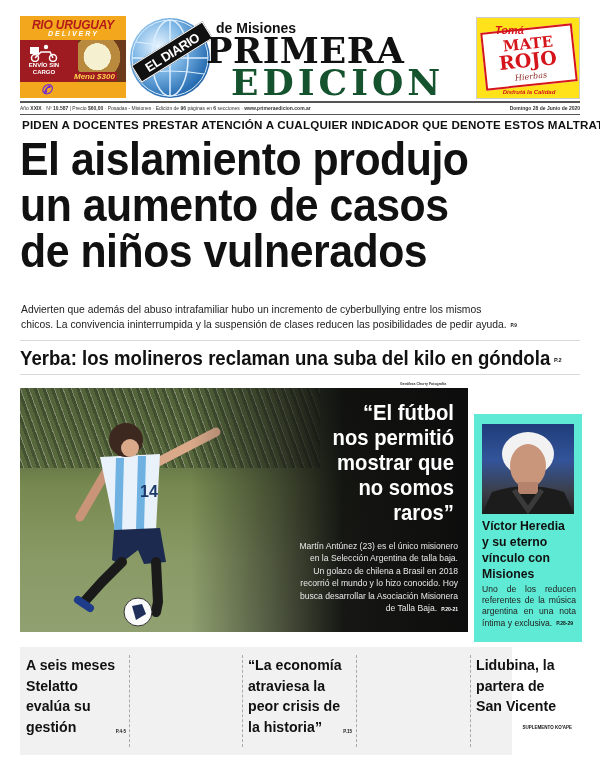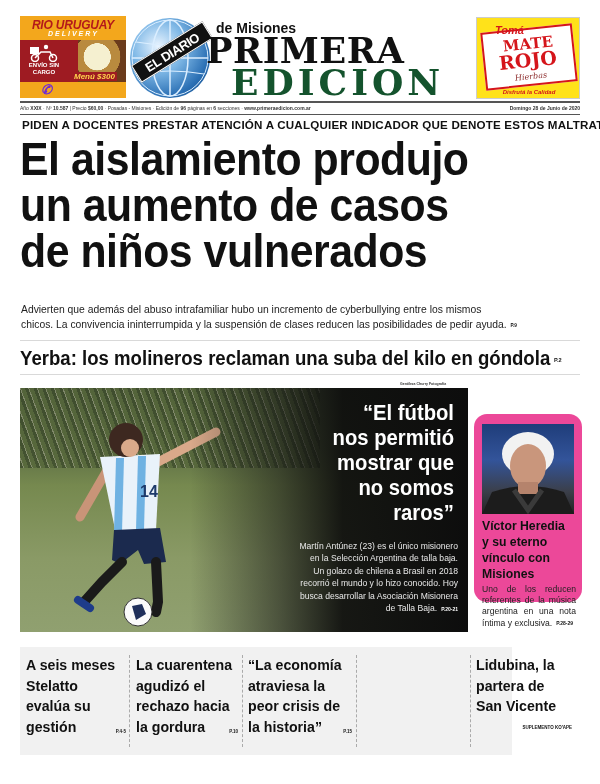--- a/index.html
+++ b/index.html
@@ -82,21 +82,21 @@
   .photo .bush { position: absolute; left: 0; top: 0; width: 300px; height: 80px;
     background: repeating-linear-gradient(70deg, #3c4a2b 0 3px, #8c9276 3px 4px, #55663a 4px 8px); opacity: 0.8; }
   .photo .player { position: absolute; left: 18px; top: 14px; width: 200px; height: 225px; }
   .quote { position: absolute; right: 14px; top: 12px; width: 200px; text-align: right;
     font: 900 22px/25px "Liberation Sans", sans-serif; color: #fff; transform: scaleX(0.92); transform-origin: right; }
   .quote div { white-space: nowrap; }
   .caption { position: absolute; right: 10px; top: 152px; width: 160px; text-align: right;
     font: 8.6px/12.4px "Liberation Sans", sans-serif; color: #e8e8e8; }
   .caption .pg { color: #fff; }
 
-  .side { position: absolute; left: 474px; top: 414px; width: 108px; height: 188px; background: #ec4899; border-radius: 13px; }
+  .side { position: absolute; left: 474px; top: 414px; width: 108px; height: 228px; background: #5eead4; }
   .side .portrait { position: absolute; left: 8px; top: 10px; width: 92px; height: 90px; overflow: hidden;
     background: linear-gradient(180deg, #1f3d7a 0%, #33549a 40%, #3b3f4a 75%, #222 100%); }
   .side .name { position: absolute; left: 8px; top: 104px; width: 100px;
     font: 900 13px/16px "Liberation Sans", sans-serif; color: #111; transform: scaleX(0.94); transform-origin: left; }
   .side .desc { position: absolute; left: 8px; top: 170px; width: 94px; text-align: justify;
     font: 8.6px/11.2px "Liberation Sans", sans-serif; color: #222; }
 
   
   .teasers { position: absolute; left: 20px; top: 647px; width: 492px; height: 108px; background: #f1f1f1; }
   .teaser { position: absolute; top: 8px; height: 92px; }
@@ -249,27 +249,20 @@
 
 <div class="teasers">
   <div class="teaser" style="left:6px;width:104px">
     <div class="t">A seis meses</div>
     <div class="t">Stelatto</div>
     <div class="t">evalúa su</div>
     <div class="t">gestión</div>
     <div class="p">P.4-5</div>
   </div>
   <div class="vsep" style="left:109px"></div>
-  <div class="teaser" style="left:116px;width:106px">
-    <div class="t">La cuarentena</div>
-    <div class="t">agudizó el</div>
-    <div class="t">rechazo hacia</div>
-    <div class="t">la gordura</div>
-    <div class="p">P.10</div>
-  </div>
   <div class="vsep" style="left:222px"></div>
   <div class="teaser" style="left:228px;width:108px">
     <div class="t">“La economía</div>
     <div class="t">atraviesa la</div>
     <div class="t">peor crisis de</div>
     <div class="t">la historia”</div>
     <div class="p">P.15</div>
   </div>
   <div class="vsep" style="left:336px"></div>
   <div class="vsep" style="left:450px"></div>

